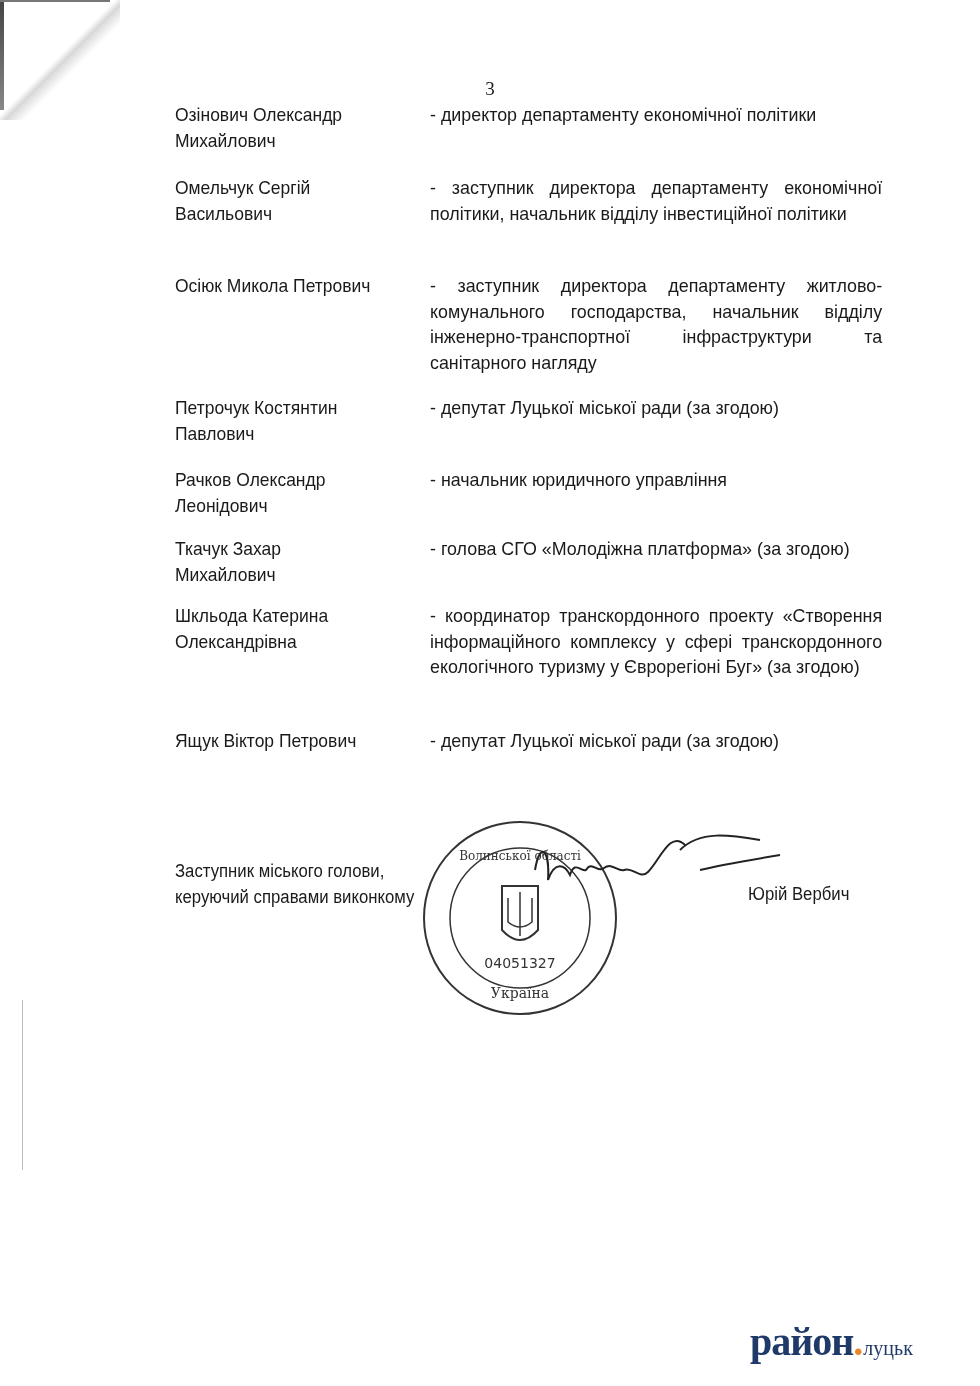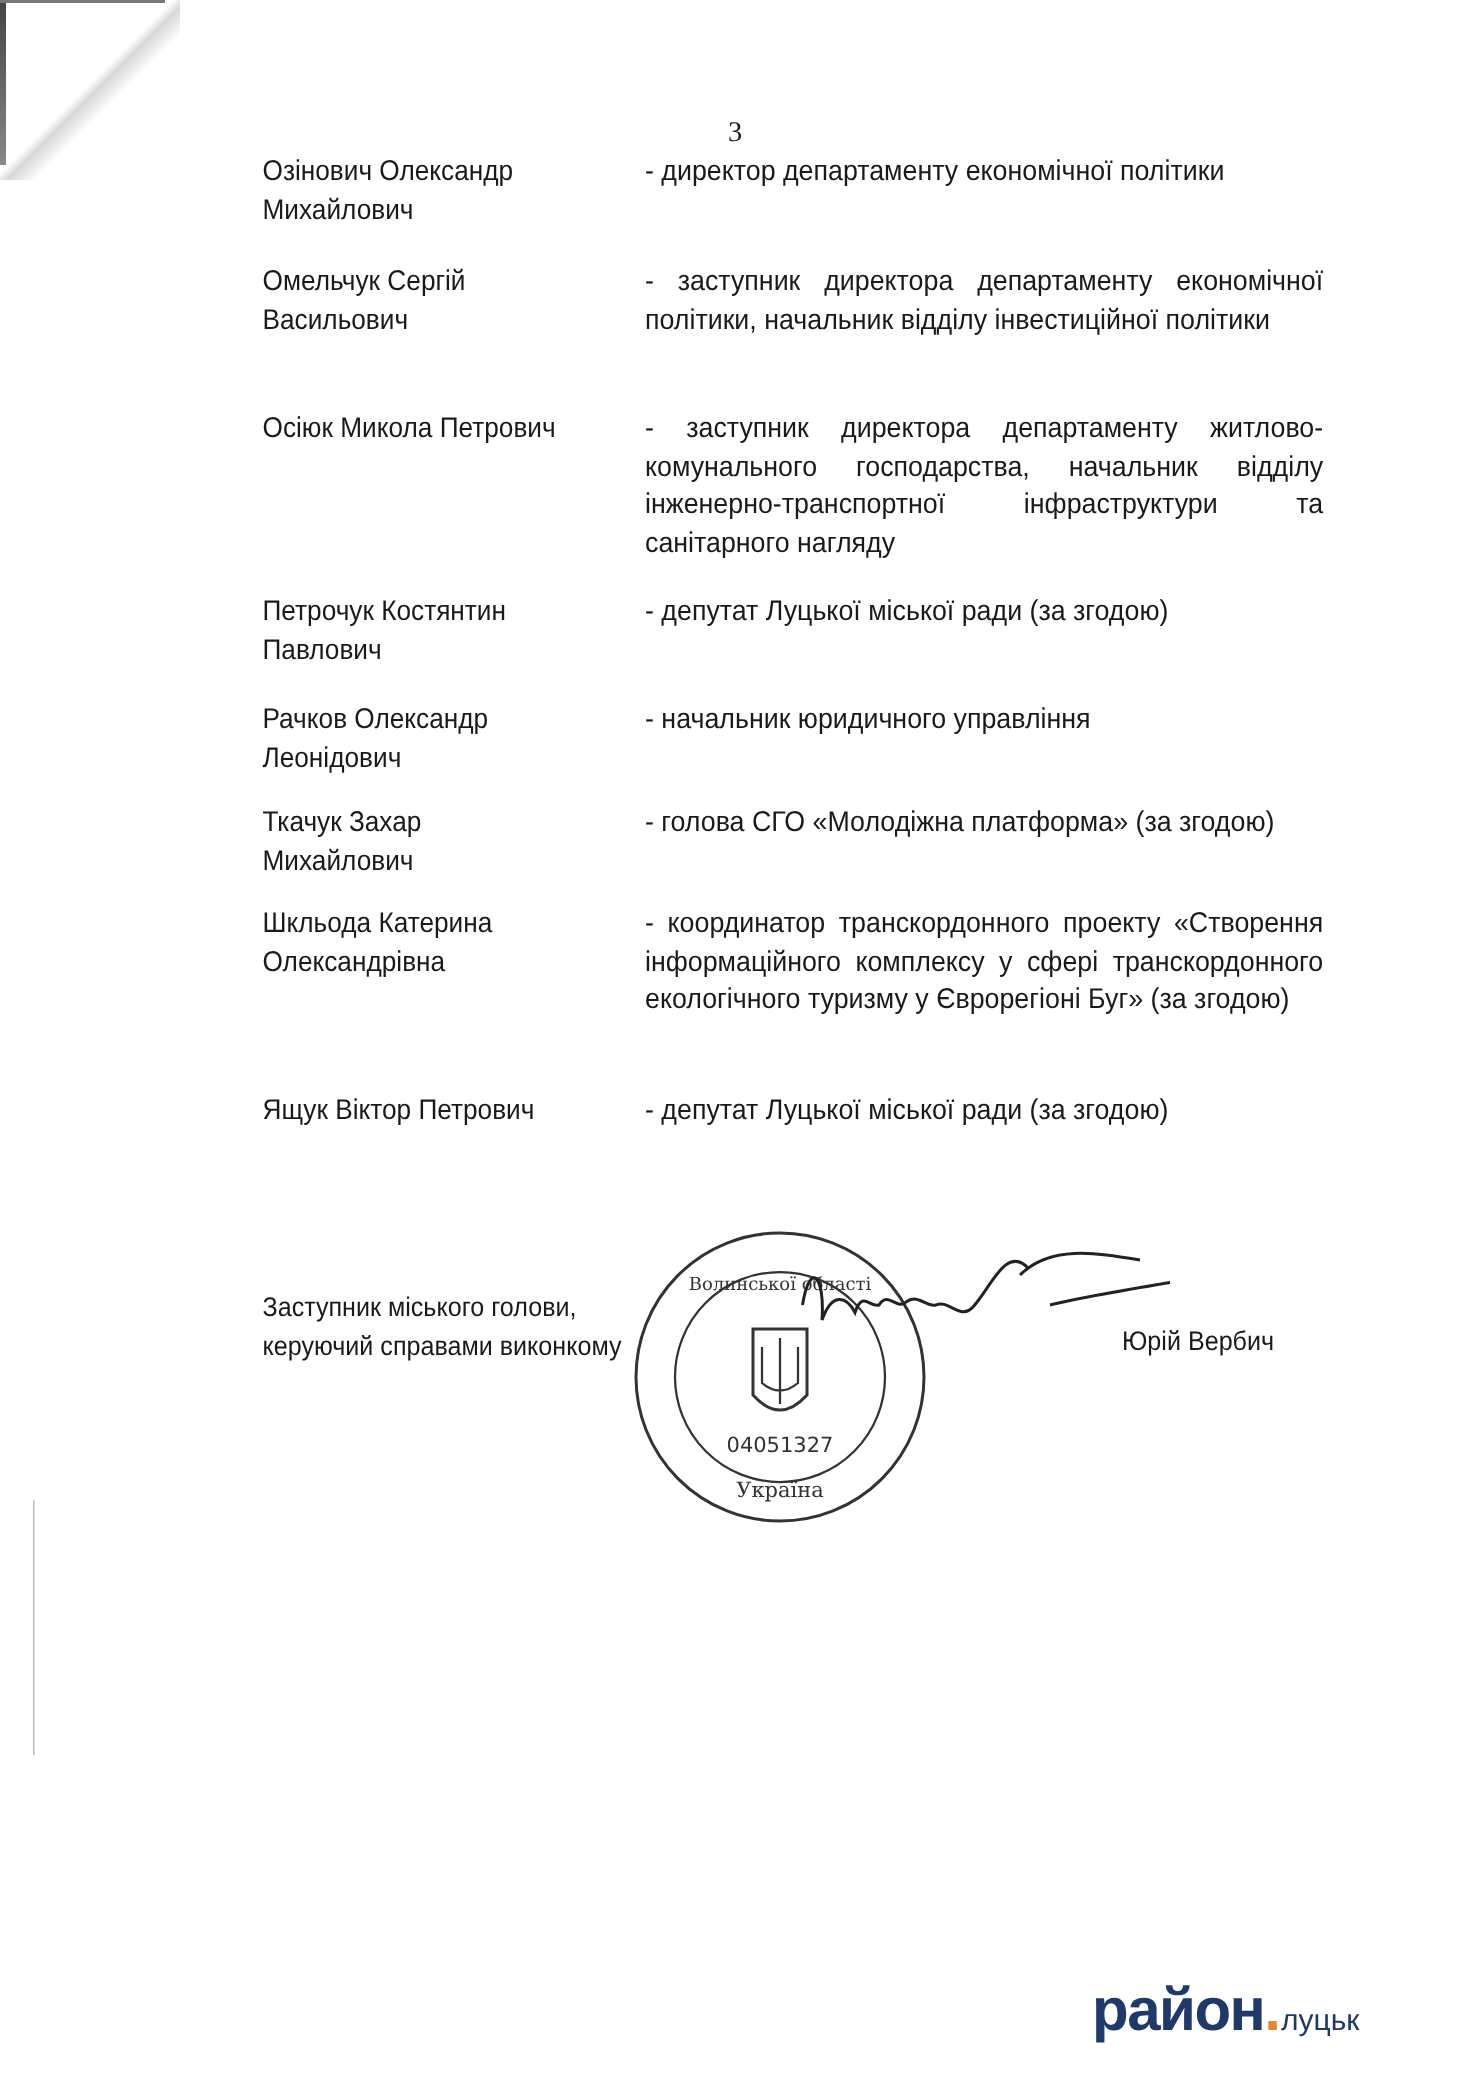--- a/index.html
+++ b/index.html
@@ -36,22 +36,22 @@
     font-size:18px; line-height:26px; transform: scaleX(0.93); transform-origin:left;
   }
   .signer-name {
     position:absolute; left:748px; top:884px;
     font-family: "Liberation Sans", "DejaVu Sans", sans-serif;
     font-size:18px; transform: scaleX(0.93); transform-origin:left;
   }
   .stamp { position:absolute; left:420px; top:818px; width:200px; height:200px; }
   .signature { position:absolute; left:520px; top:810px; width:280px; height:100px; }
   .logo {
-    position:absolute; left:728px; top:1318px;
-    font-family: Liberation Sans, sans-serif; color:#1f3a68;
+    position:absolute; left:750px; top:1318px;
+    font-family: Liberation Serif, serif; color:#1f3a68;
   }
   .logo .brand { font-size:40px; font-weight:bold; letter-spacing:-1px; }
   .logo .dot { color:#e8872a; font-size:40px; font-weight:bold; }
   .logo .city { font-size:20px; color:#1f3a68; }
 </style>
 </head>
 <body>
 
 <div class="corner-fold"></div>
 <div class="corner-edge-left"></div>

